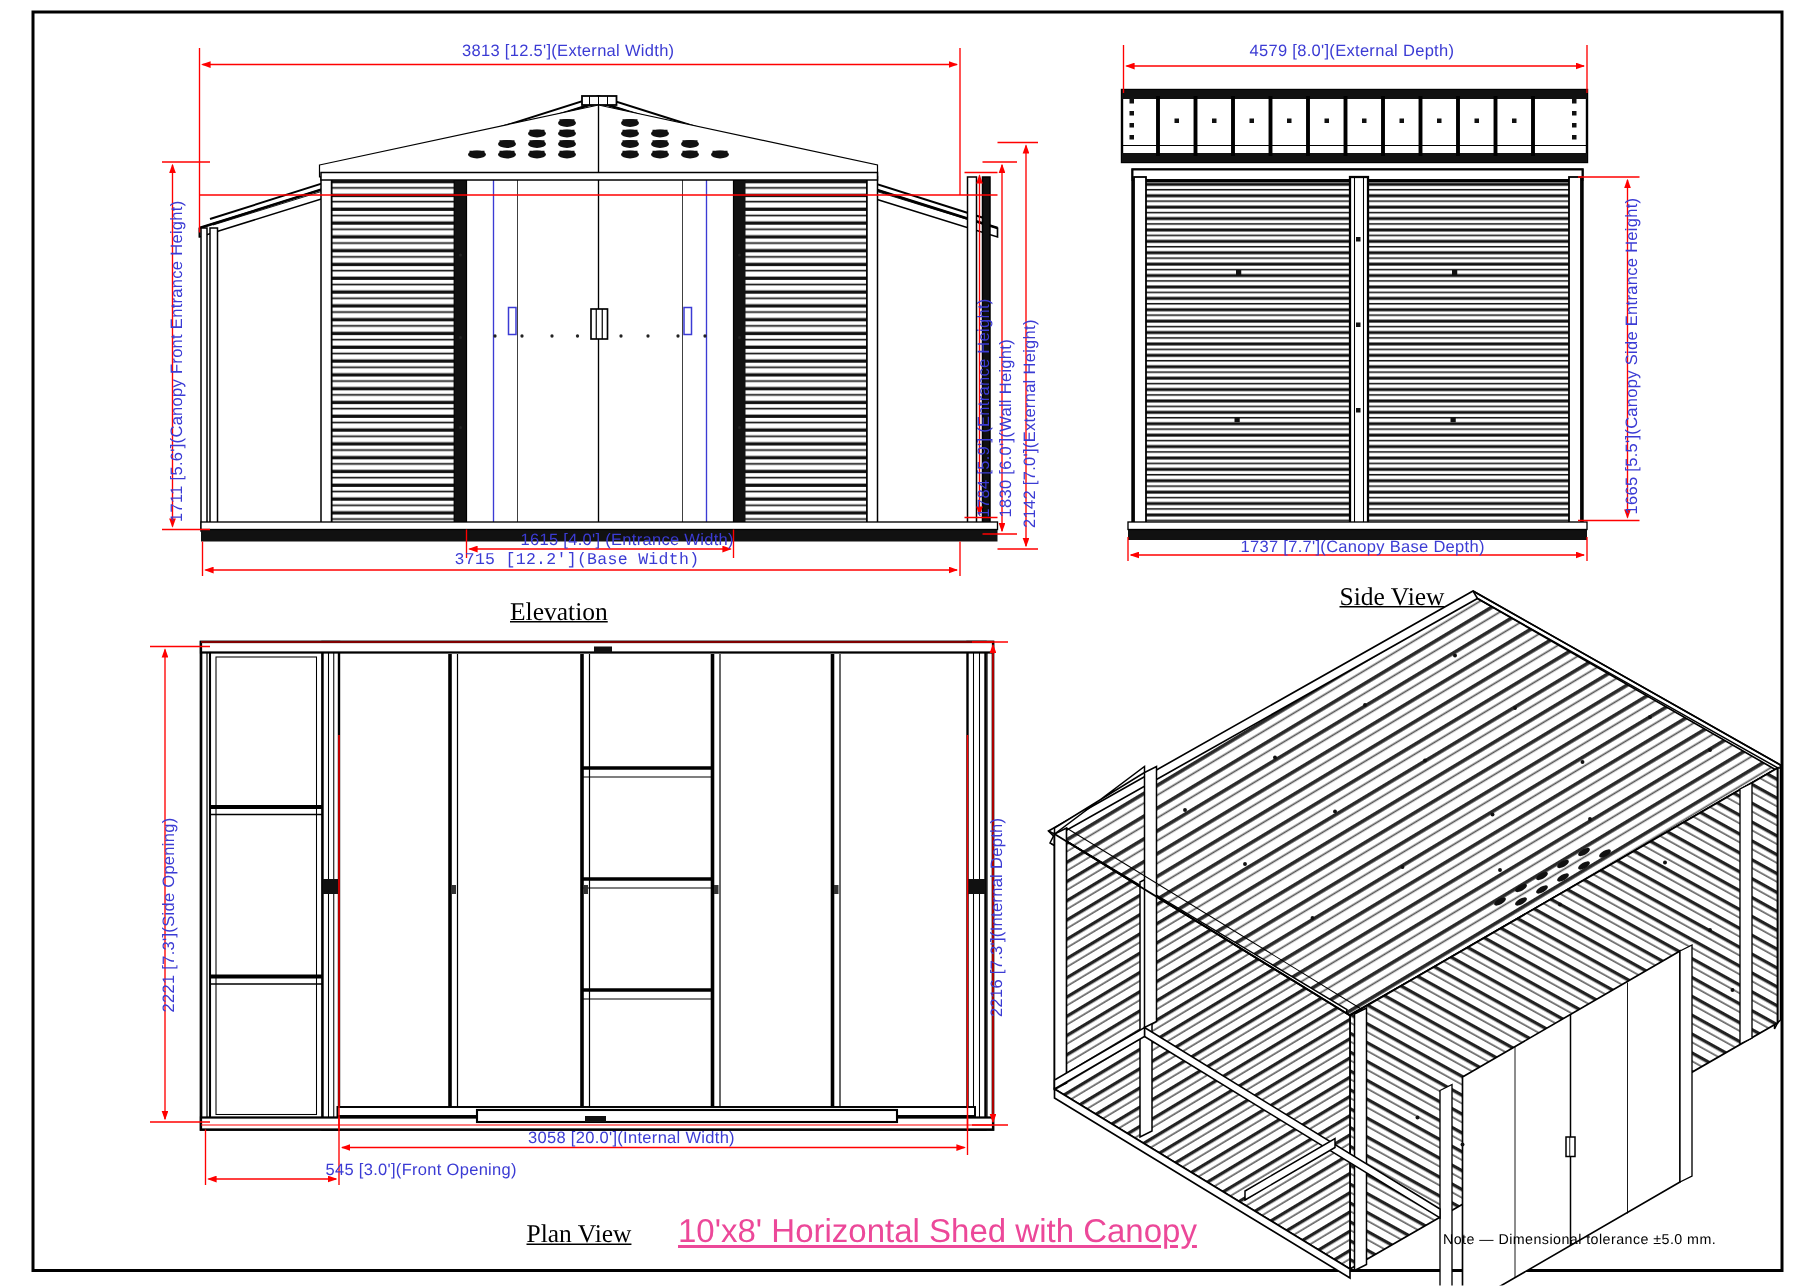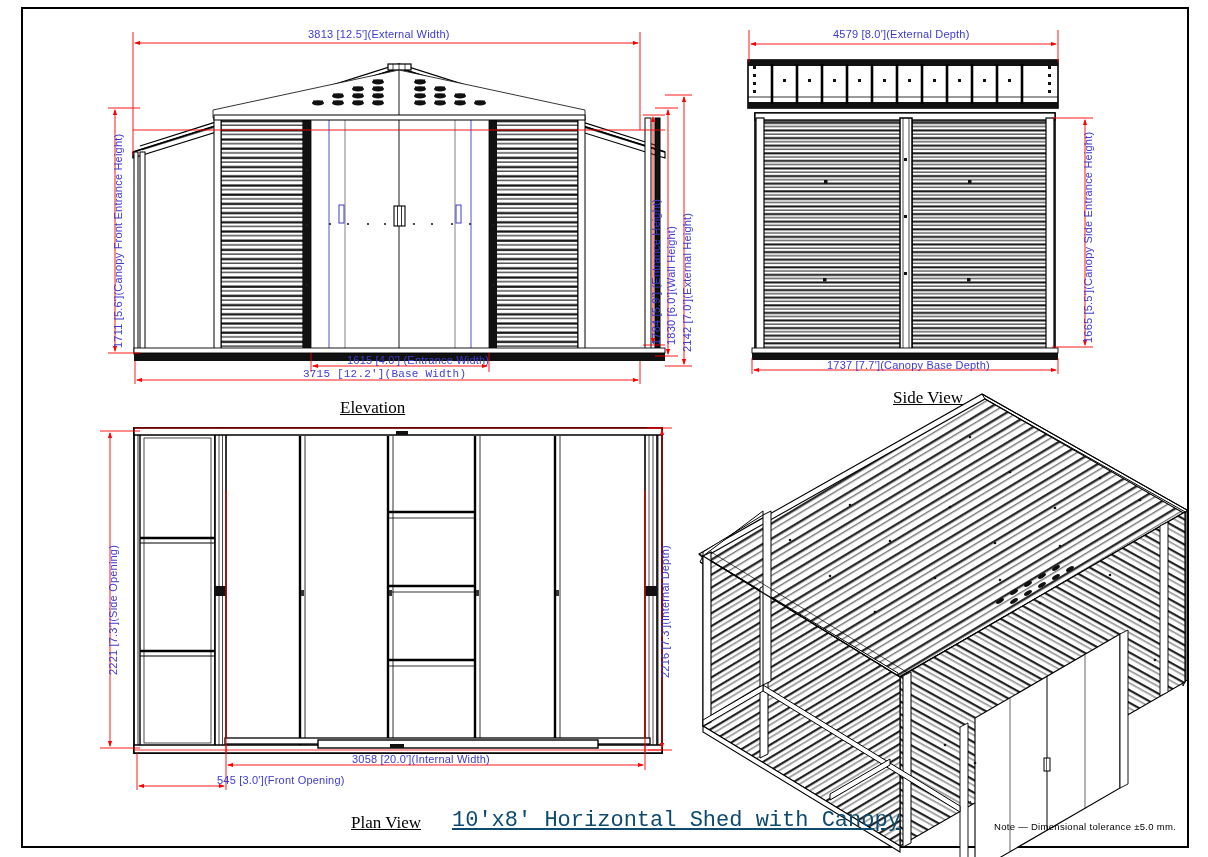--- a/index.html
+++ b/index.html
@@ -9,21 +9,21 @@
   #sheet{position:absolute;left:0;top:0;width:1208px;height:857px;background:#fff;}
   .border-frame{position:absolute;left:21px;top:7px;width:1168px;height:841px;
        border:2px solid #000;box-sizing:border-box;}
   svg.layer{position:absolute;left:0;top:0;width:1208px;height:857px;
        pointer-events:none;}
   .dimtxt{position:absolute;color:#3b3bd4;font-size:11px;white-space:nowrap;
        font-family:"Liberation Sans",sans-serif;letter-spacing:.2px;}
   .dimtxt.vert{transform-origin:0 0;}
   .viewlabel{position:absolute;color:#000;font-family:"Liberation Serif",serif;
        font-size:17px;text-decoration:underline;white-space:nowrap;}
-  .maintitle{position:absolute;color:#0c4a6e;font-family:Liberation Mono, monospace;
+  .maintitle{position:absolute;color:#ec4899;font-family:Liberation Sans, sans-serif;
        font-size:22px;text-decoration:underline;white-space:nowrap;}
   .notetxt{position:absolute;color:#000;font-size:9.5px;white-space:nowrap;
        font-family:"Liberation Sans",sans-serif;letter-spacing:.3px;}
 </style>
 </head>
 <body>
 
 <div id="sheet">
 
   <div class="border-frame"></div>
@@ -502,15 +502,15 @@
   <div class="dimtxt" style="left:217px;top:774px;">545 [3.0'](Front  Opening)</div>
 
   <div class="viewlabel" style="left:340px;top:398px;">Elevation</div>
 
   <div class="viewlabel" style="left:893px;top:388px;">Side View</div>
 
   <div class="viewlabel" style="left:338px;top:813px;margin-left:13px;">Plan View</div>
 
   <div class="maintitle" style="left:452px;top:808px;">10'x8'  Horizontal Shed with Canopy</div>
 
-  <div class="notetxt" style="left:962px;top:821px;padding-left:32px;">Note  —  Dimensional  tolerance   ±5.0 mm.</div>
+  <div class="notetxt" style="left:962px;top:821px;">Note  —  Dimensional  tolerance   ±5.0 mm.</div>
 
 </div>
 
 </body></html>

